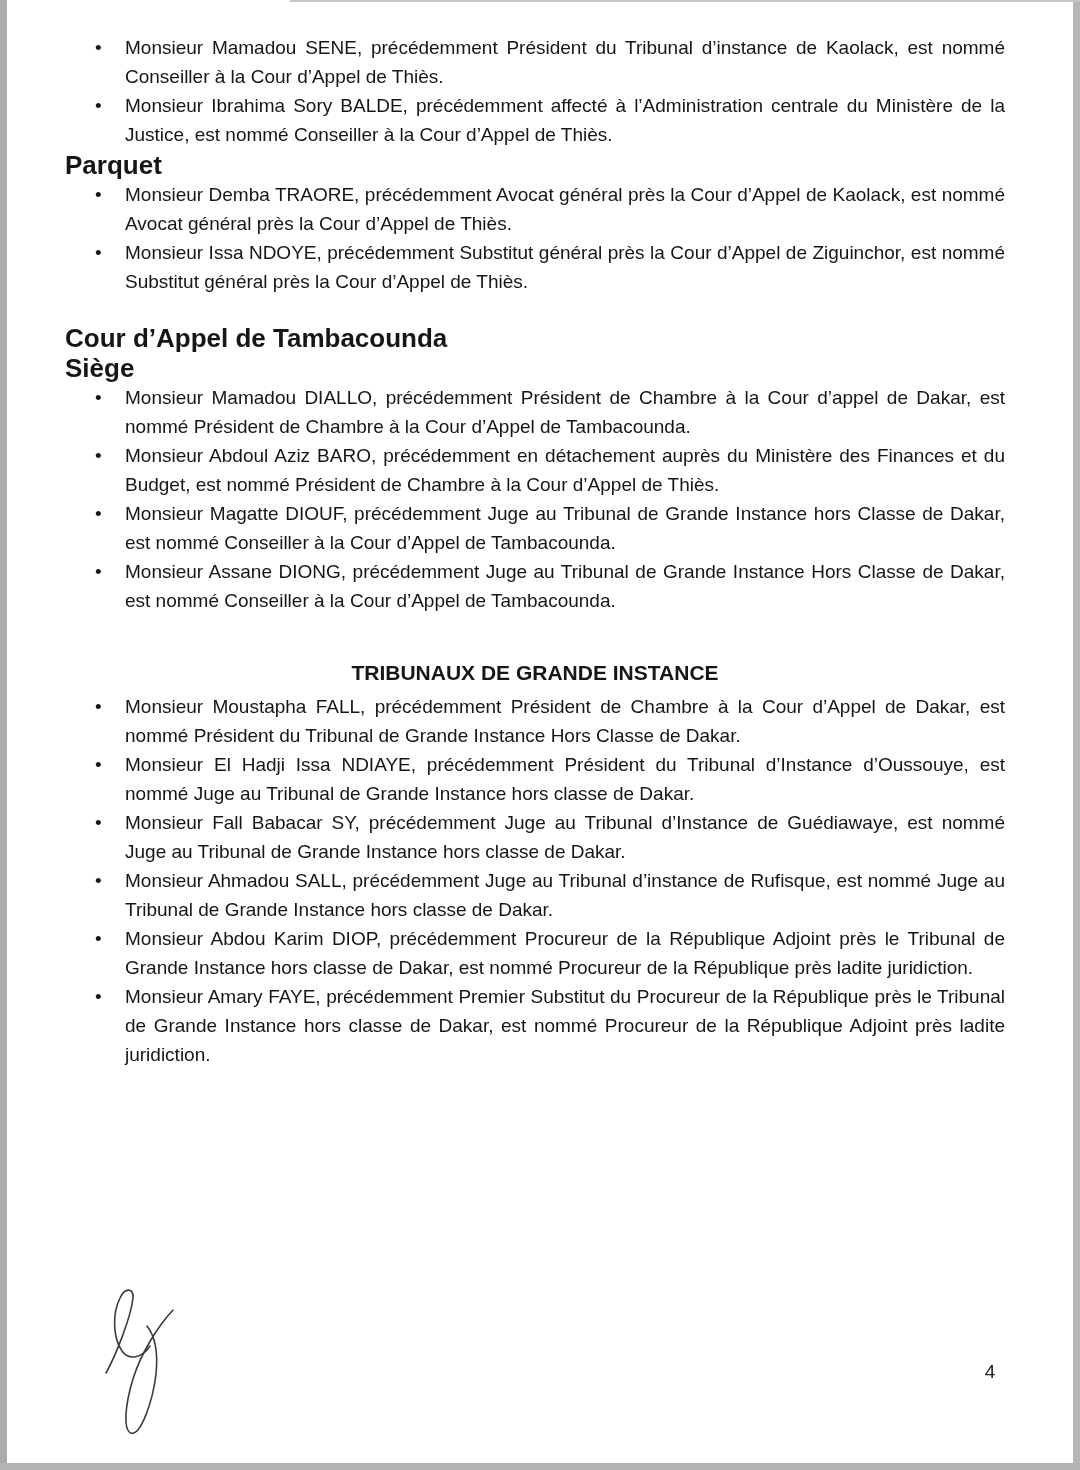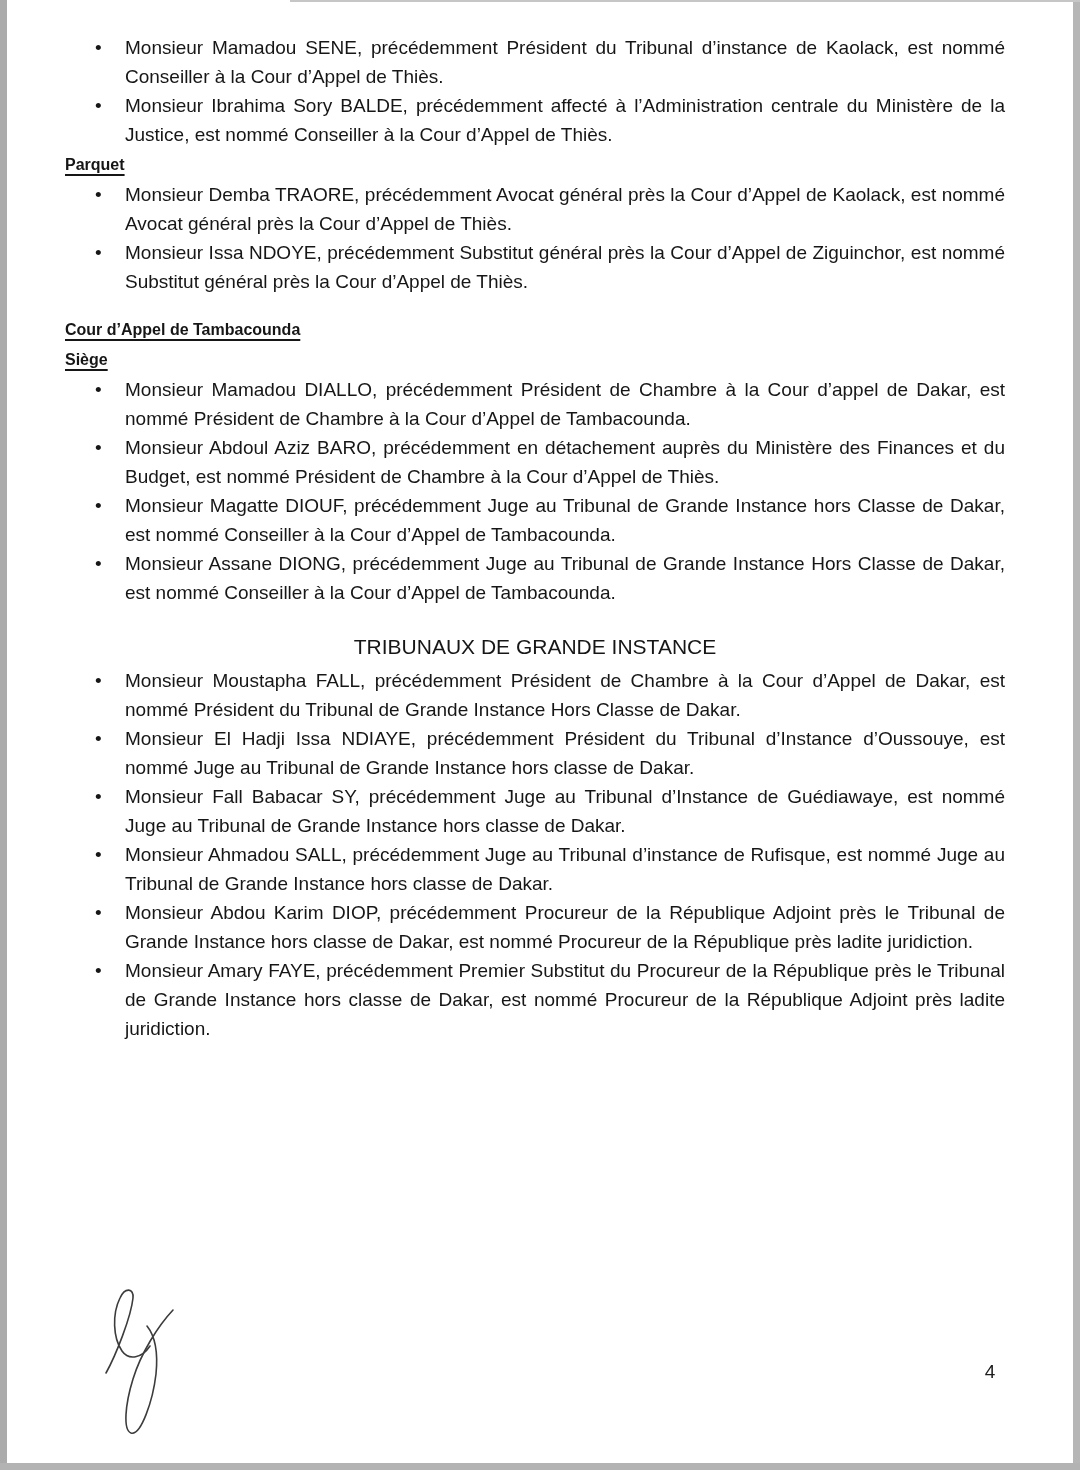--- a/index.html
+++ b/index.html
@@ -37,35 +37,34 @@
     content: "\2022";
     position: absolute;
     left: 30px;
     top: 0;
     font-size: 19px;
     color: #161616;
   }
 
   .h-underline {
     font-weight: bold;
-    font-size: 16px;
+    font-size: 26px;
     line-height: 30px;
-    text-decoration: underline;
     text-decoration-thickness: 2px;
     text-underline-offset: 4px;
     display: block;
   }
   .h-section { margin-top: 1px; }
-  .h-court { margin-top: 19px; }
+  .h-court { margin-top: 27px; }
   .h-center {
-    font-weight: normal;
+    font-weight: bold;
     font-size: 21px;
     line-height: 30px;
     text-align: center;
-    margin-top: 25px;
+    margin-top: 43px;
     margin-bottom: 4px;
     display: block;
   }
 
   .signature {
     position: absolute;
     left: 100px;
     top: 1283px;
     width: 82px;
     height: 156px;

